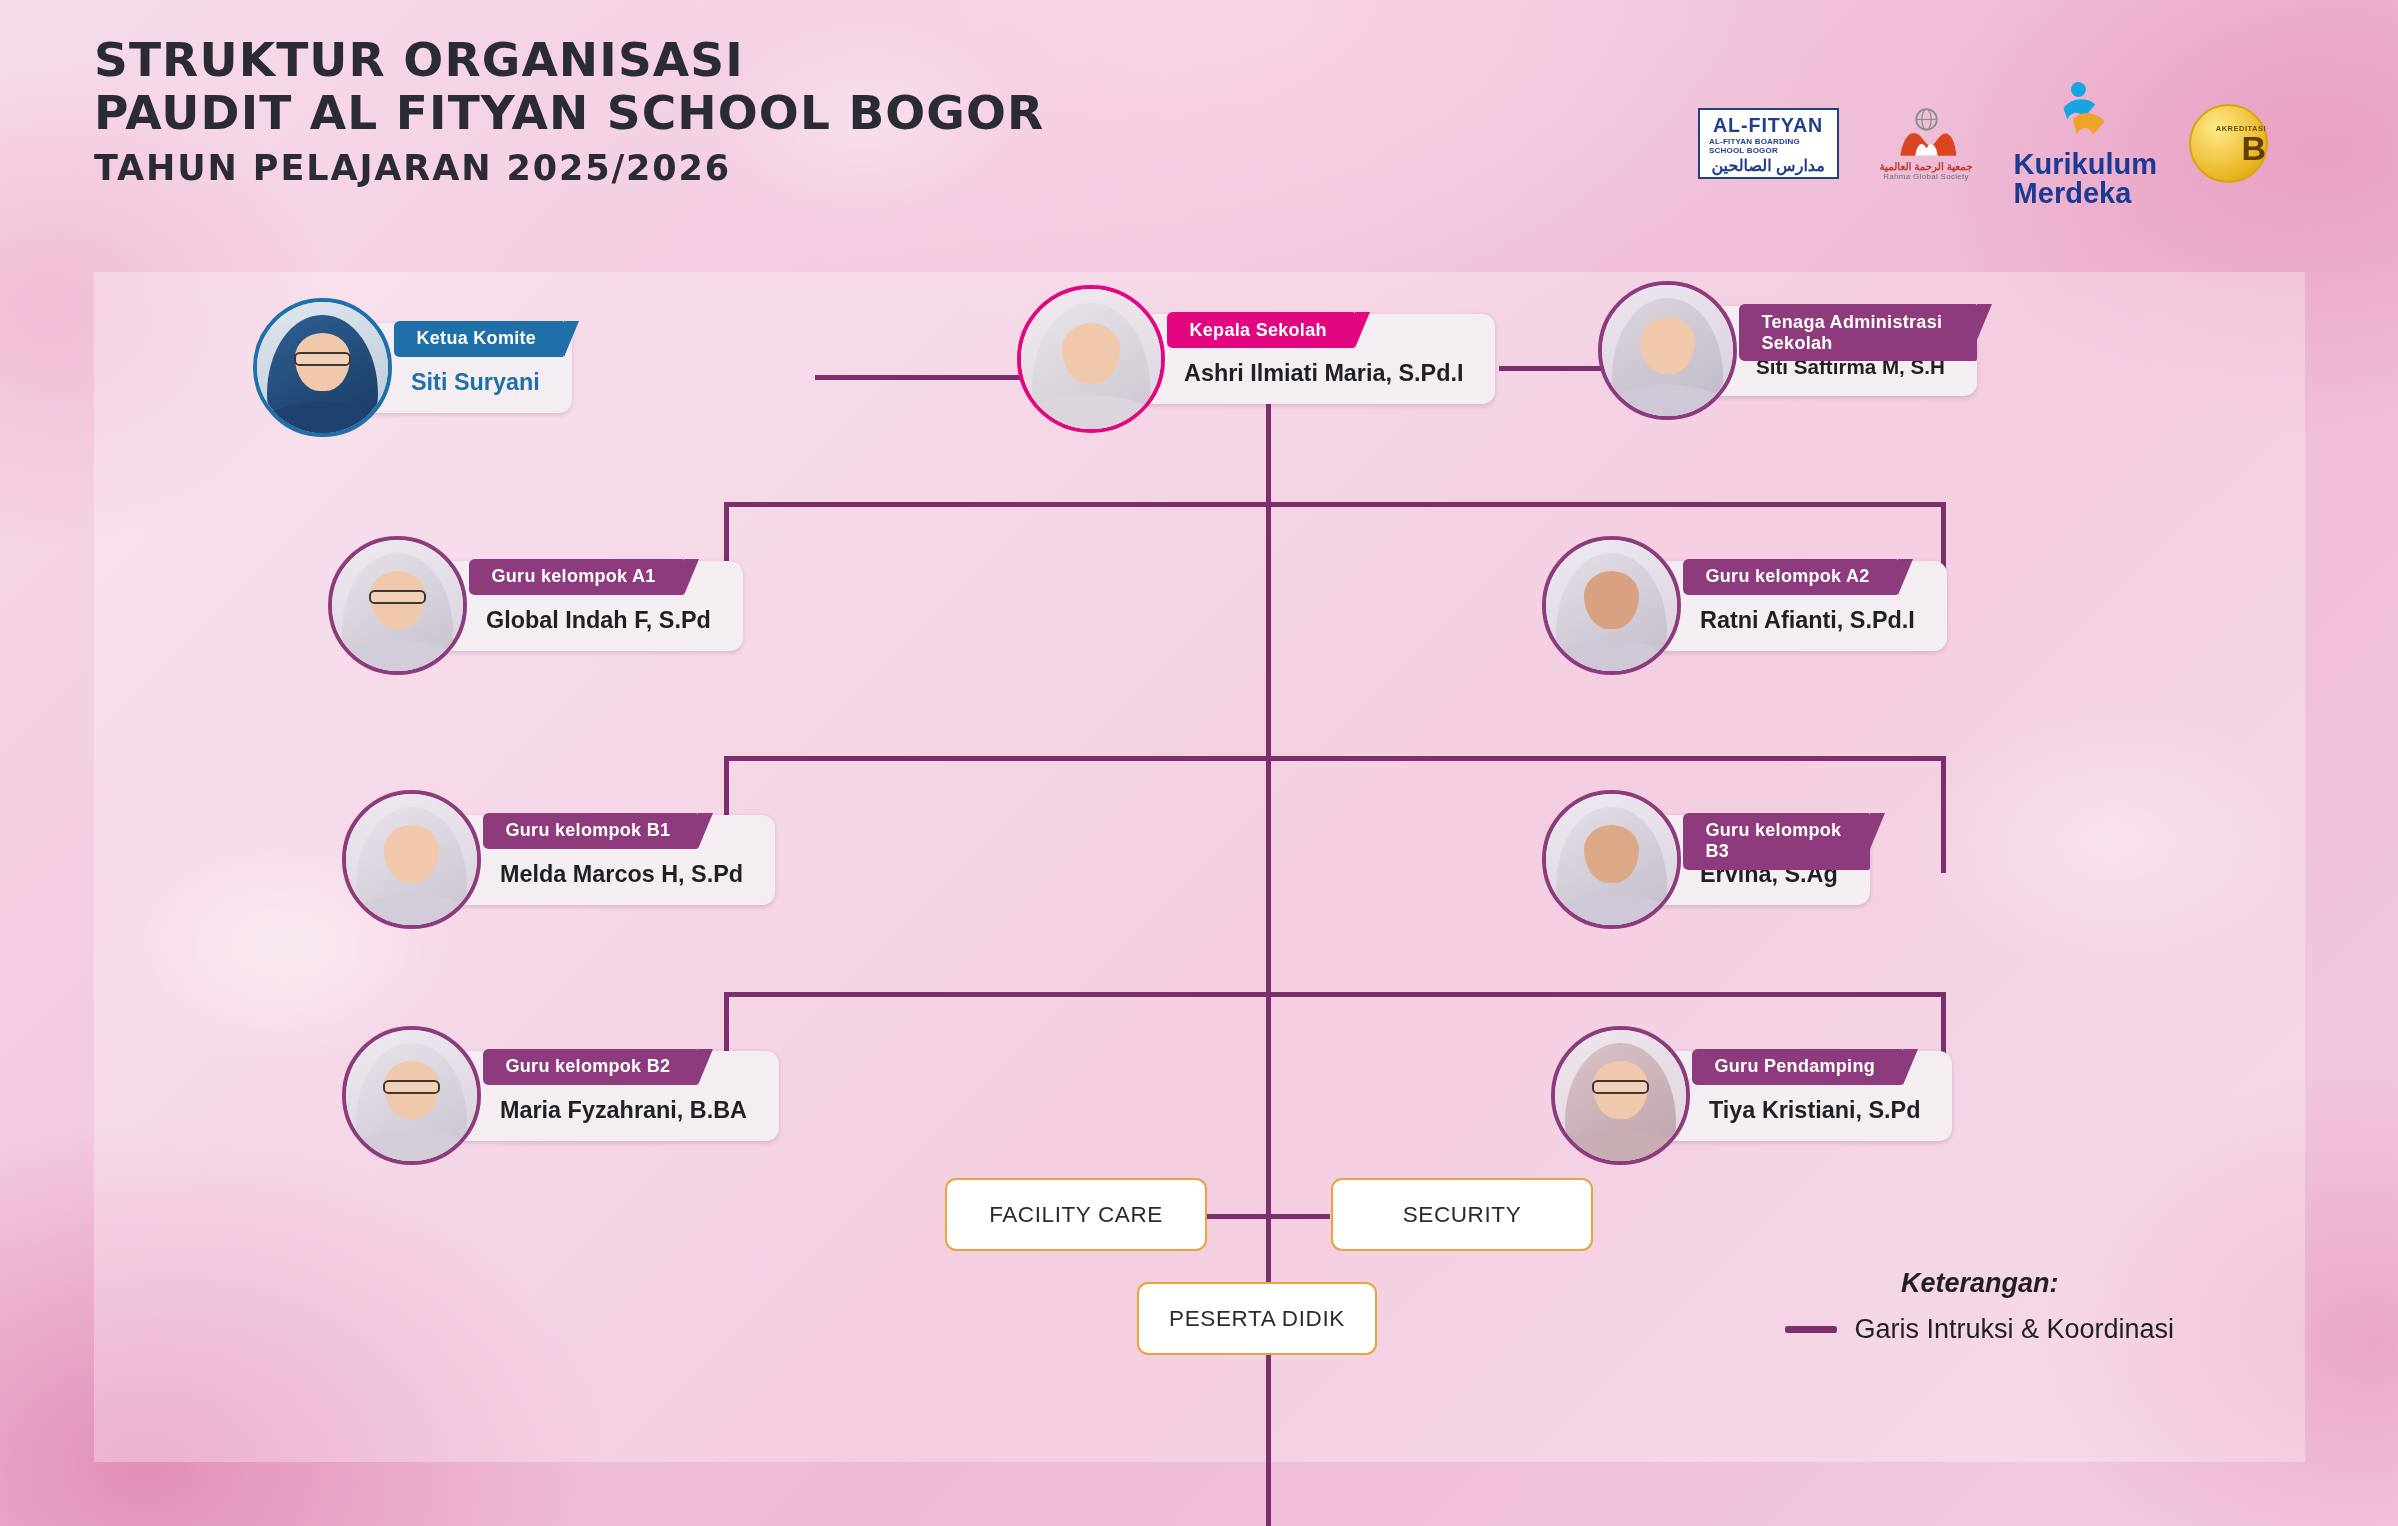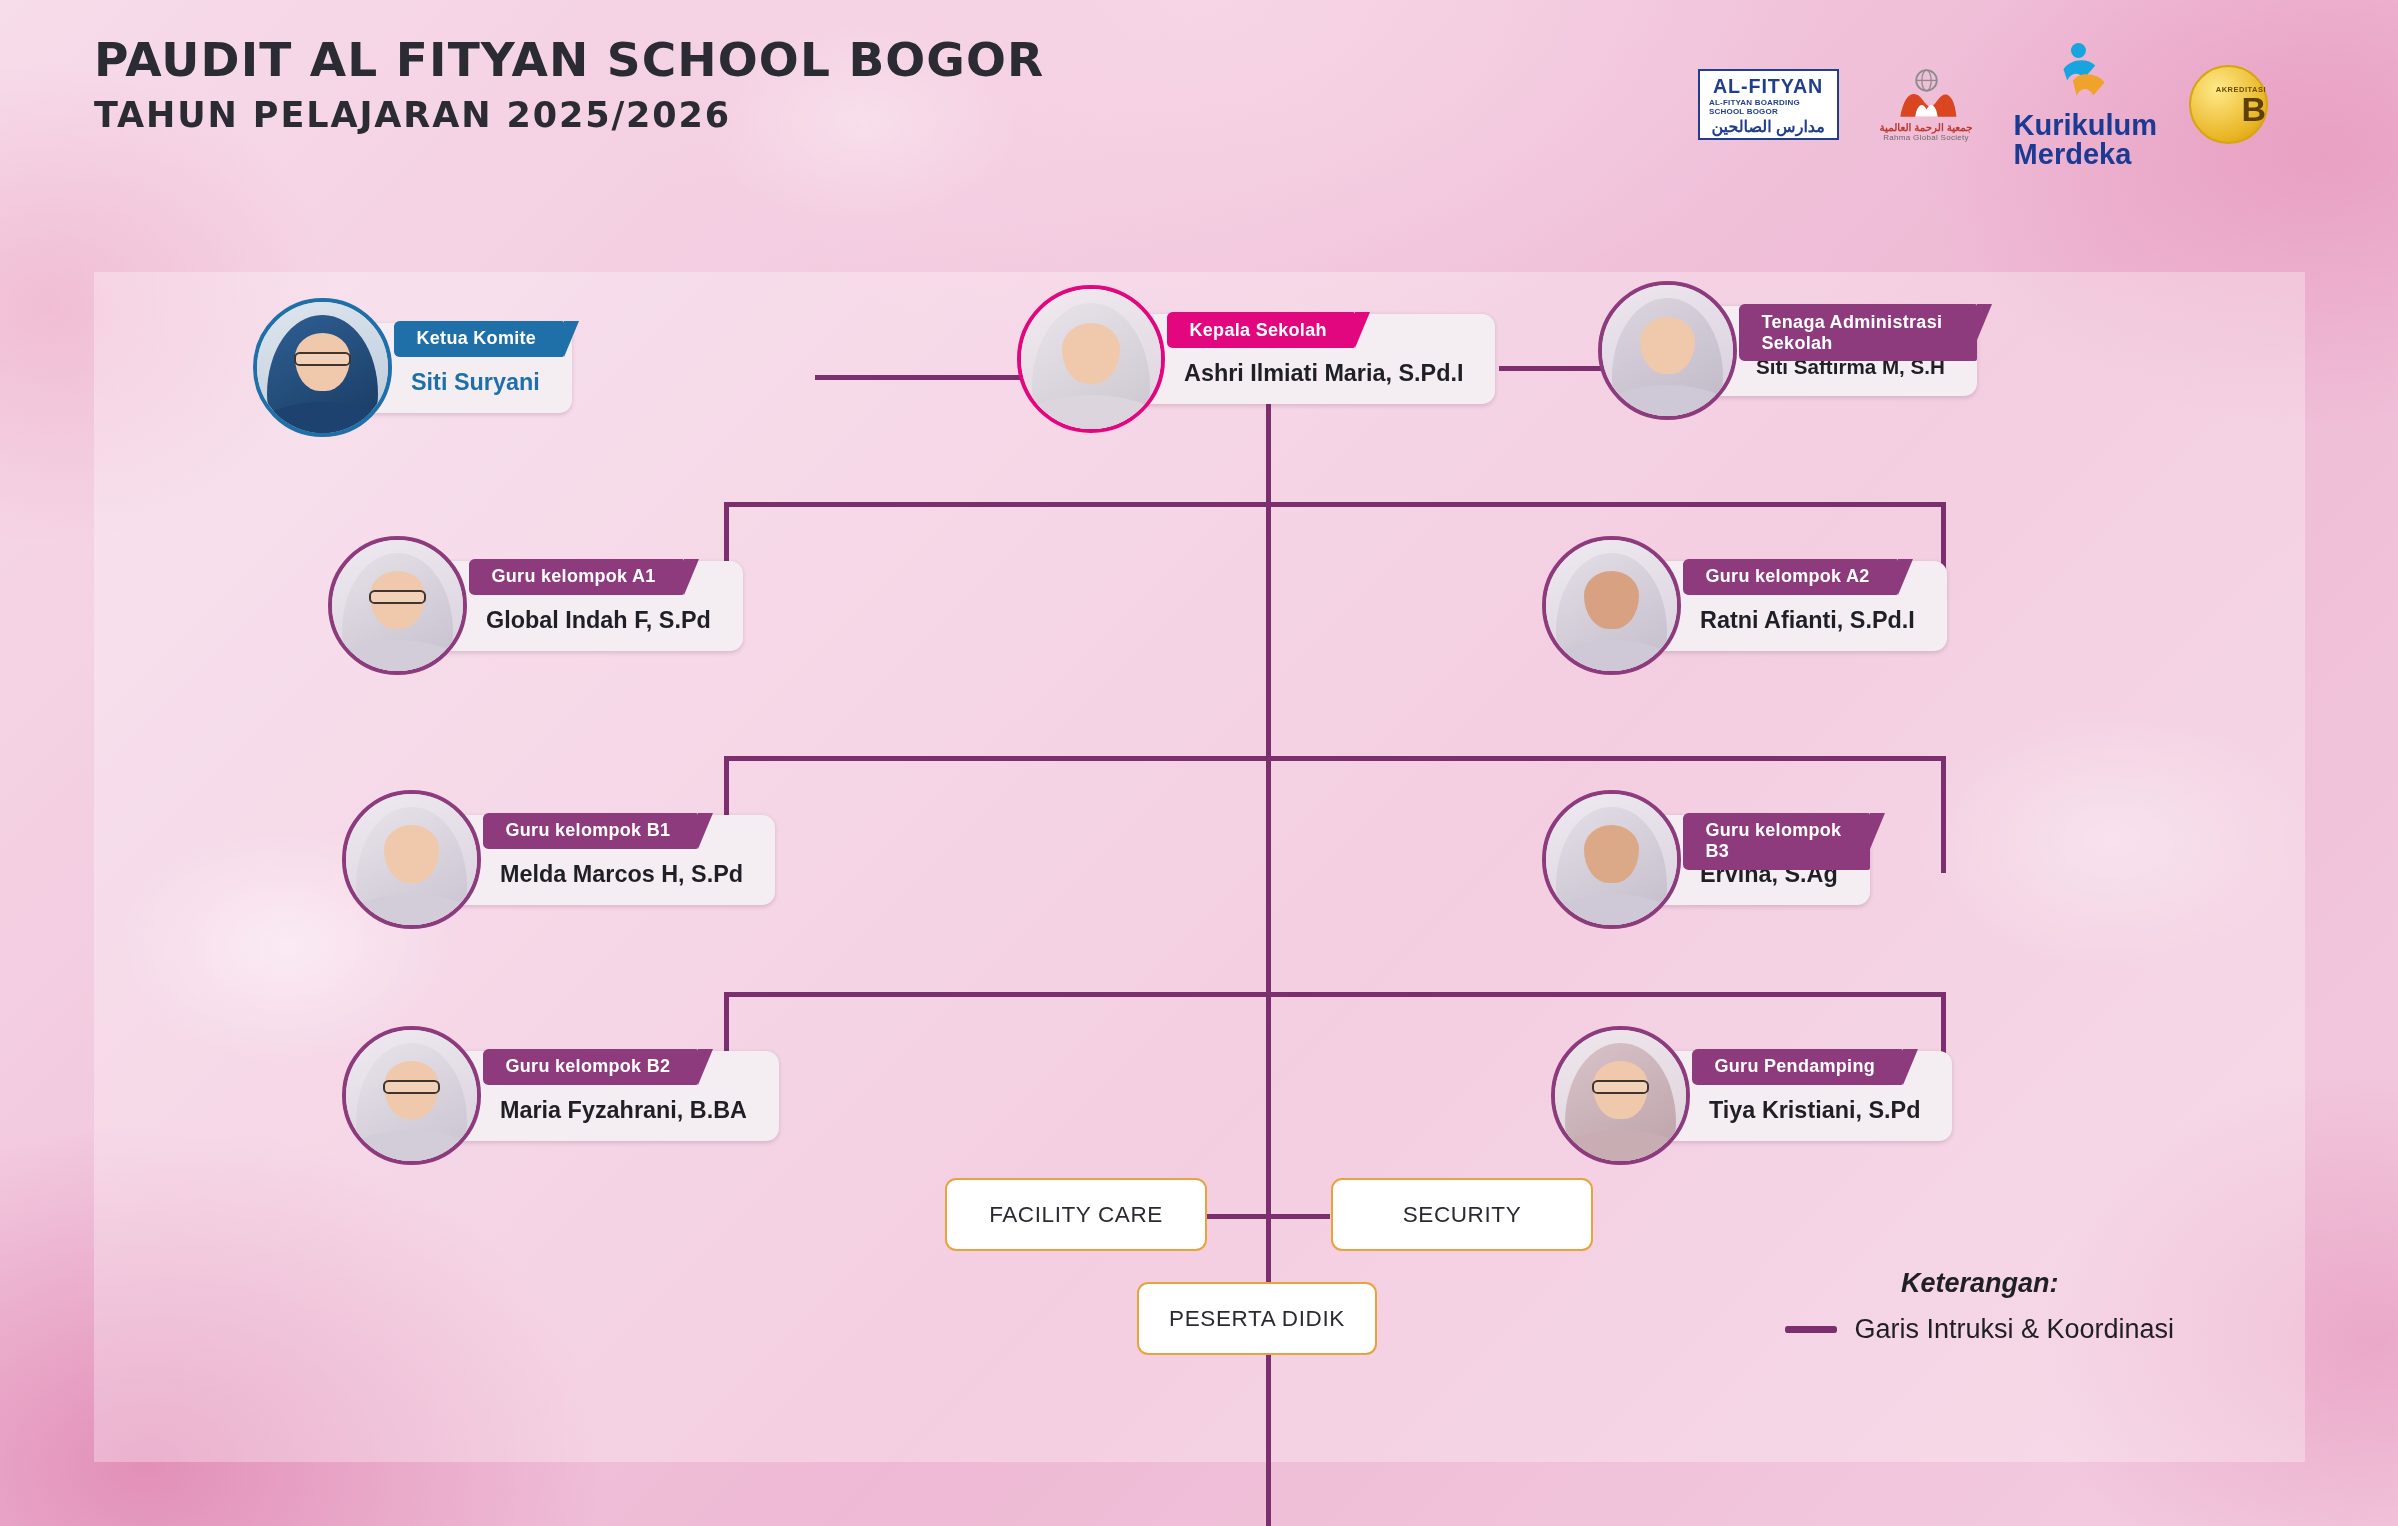--- a/index.html
+++ b/index.html
@@ -37,21 +37,21 @@
     color: #2b2b33;
     letter-spacing: 1.1px;
     line-height: 1.12;
   }
   .t1 { font-size: 47px; }
   .t2 { font-size: 47px; }
   .t3 { font-size: 35px; letter-spacing: 1.9px; margin-top: 9.4px; }
 
   
   #logos { position: absolute; right: 131px; top: 41px; display: flex; align-items: center; gap: 32px; }
-  .logo-box { display: flex; flex-direction: column; align-items: center; justify-content: center; }
+  .logo-box { display: flex; flex-direction: column; align-items: center; justify-content: center; margin-top: 39px; }
 
   .alfityan {
     border: 2.8px solid #1f3e8c; background: #fff; padding: 3.7px 9.4px 2.8px;
     display: flex; flex-direction: column; align-items: center; width: 141px;
   }
   .alfityan .af-main { color: #1f3e8c; font-weight: bold; font-size: 19.7px; letter-spacing: 0.9px; }
   .alfityan .af-sub  { color: #1f3e8c; font-weight: bold; font-size: 8px; letter-spacing: 0.2px; }
   .alfityan .af-ar   { color: #1f3e8c; font-weight: bold; font-size: 16px; margin-top: 0.9px; }
 
   .rahma { display:flex; flex-direction:column; align-items:center; width: 111px;}
@@ -154,20 +154,21 @@
   #legend .row { display:flex; align-items:center; gap: 17px; margin-top: 15px; }
   #legend .swatch { width: 52px; height: 6.6px; background:#7c2f6e; border-radius: 2.8px; }
   #legend .ltext { font-size: 27px; color:#1f1f25; }
 </style>
 </head>
 <body>
 
 <div id="bg"></div>
 
 <div id="header">
+  <div class="title-line t1">STRUKTUR ORGANISASI</div>
   <div class="title-line t2">PAUDIT AL FITYAN SCHOOL BOGOR</div>
   <div class="title-line t3">TAHUN PELAJARAN 2025/2026</div>
 </div>
 
 <div id="logos">
 
   <div class="logo-box alfityan">
     <div class="af-main">AL-FITYAN</div>
     <div class="af-sub">AL-FITYAN BOARDING SCHOOL BOGOR</div>
     <div class="af-ar">مدارس الصالحين</div>

